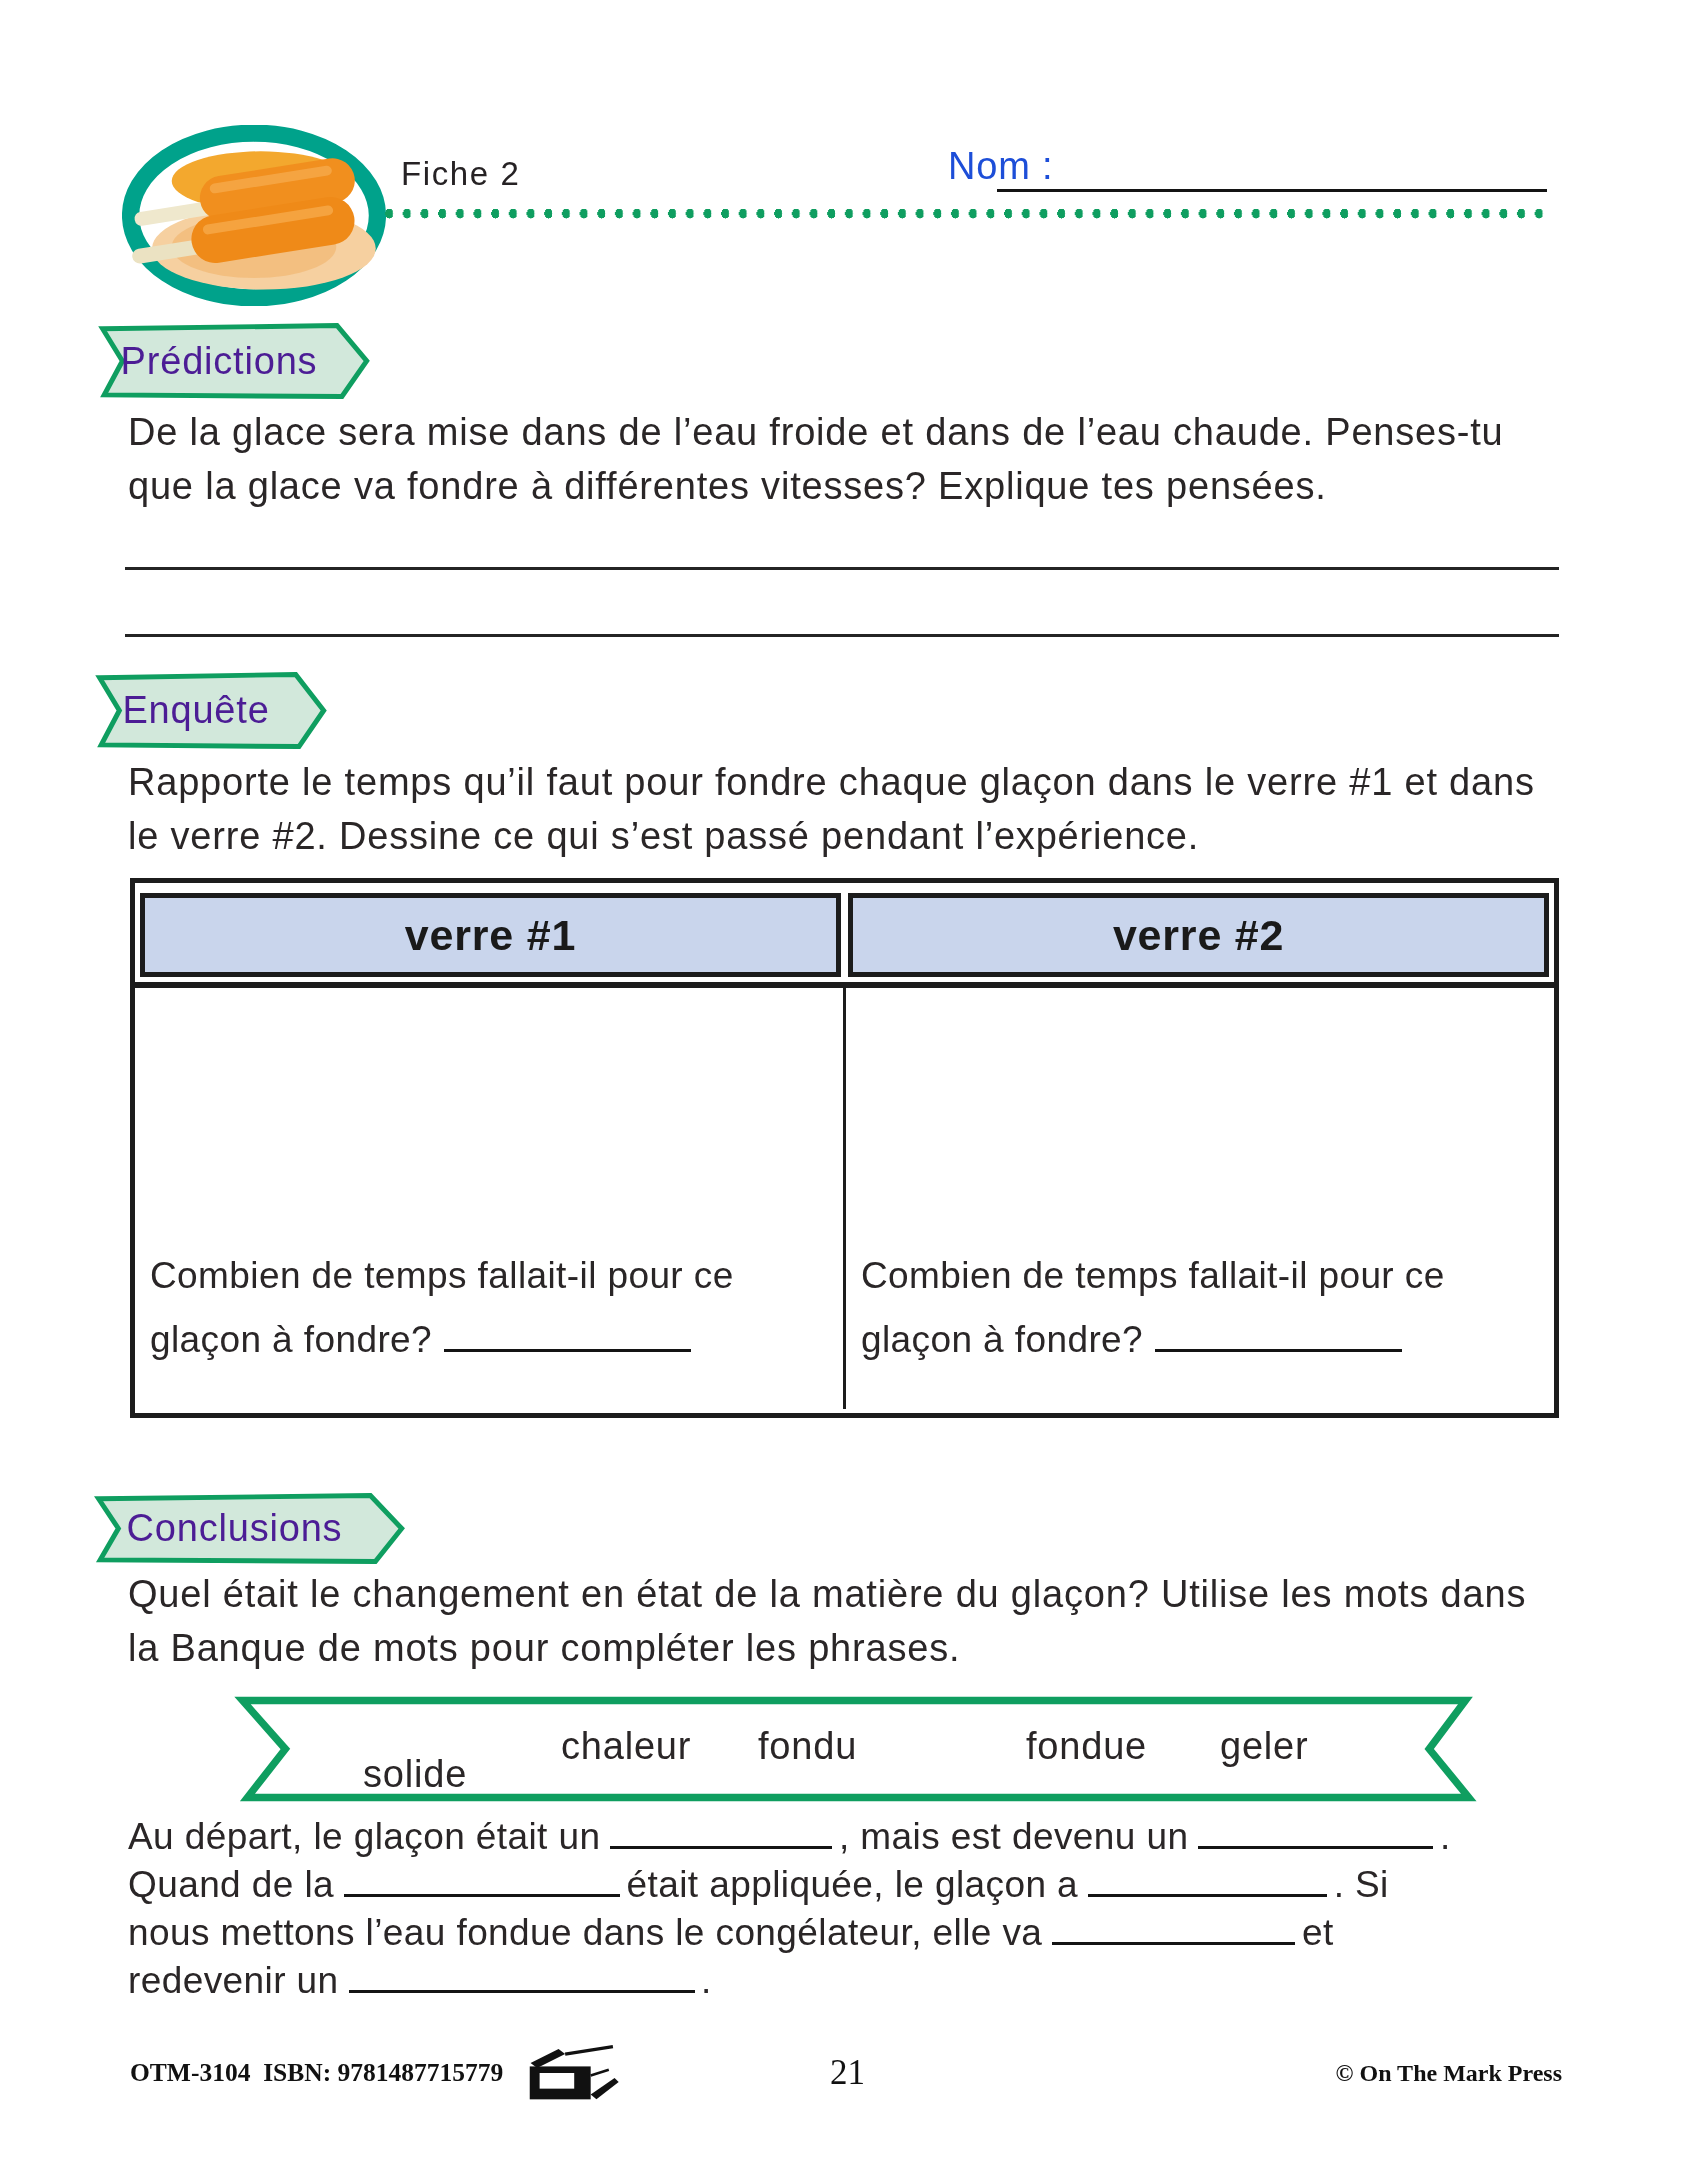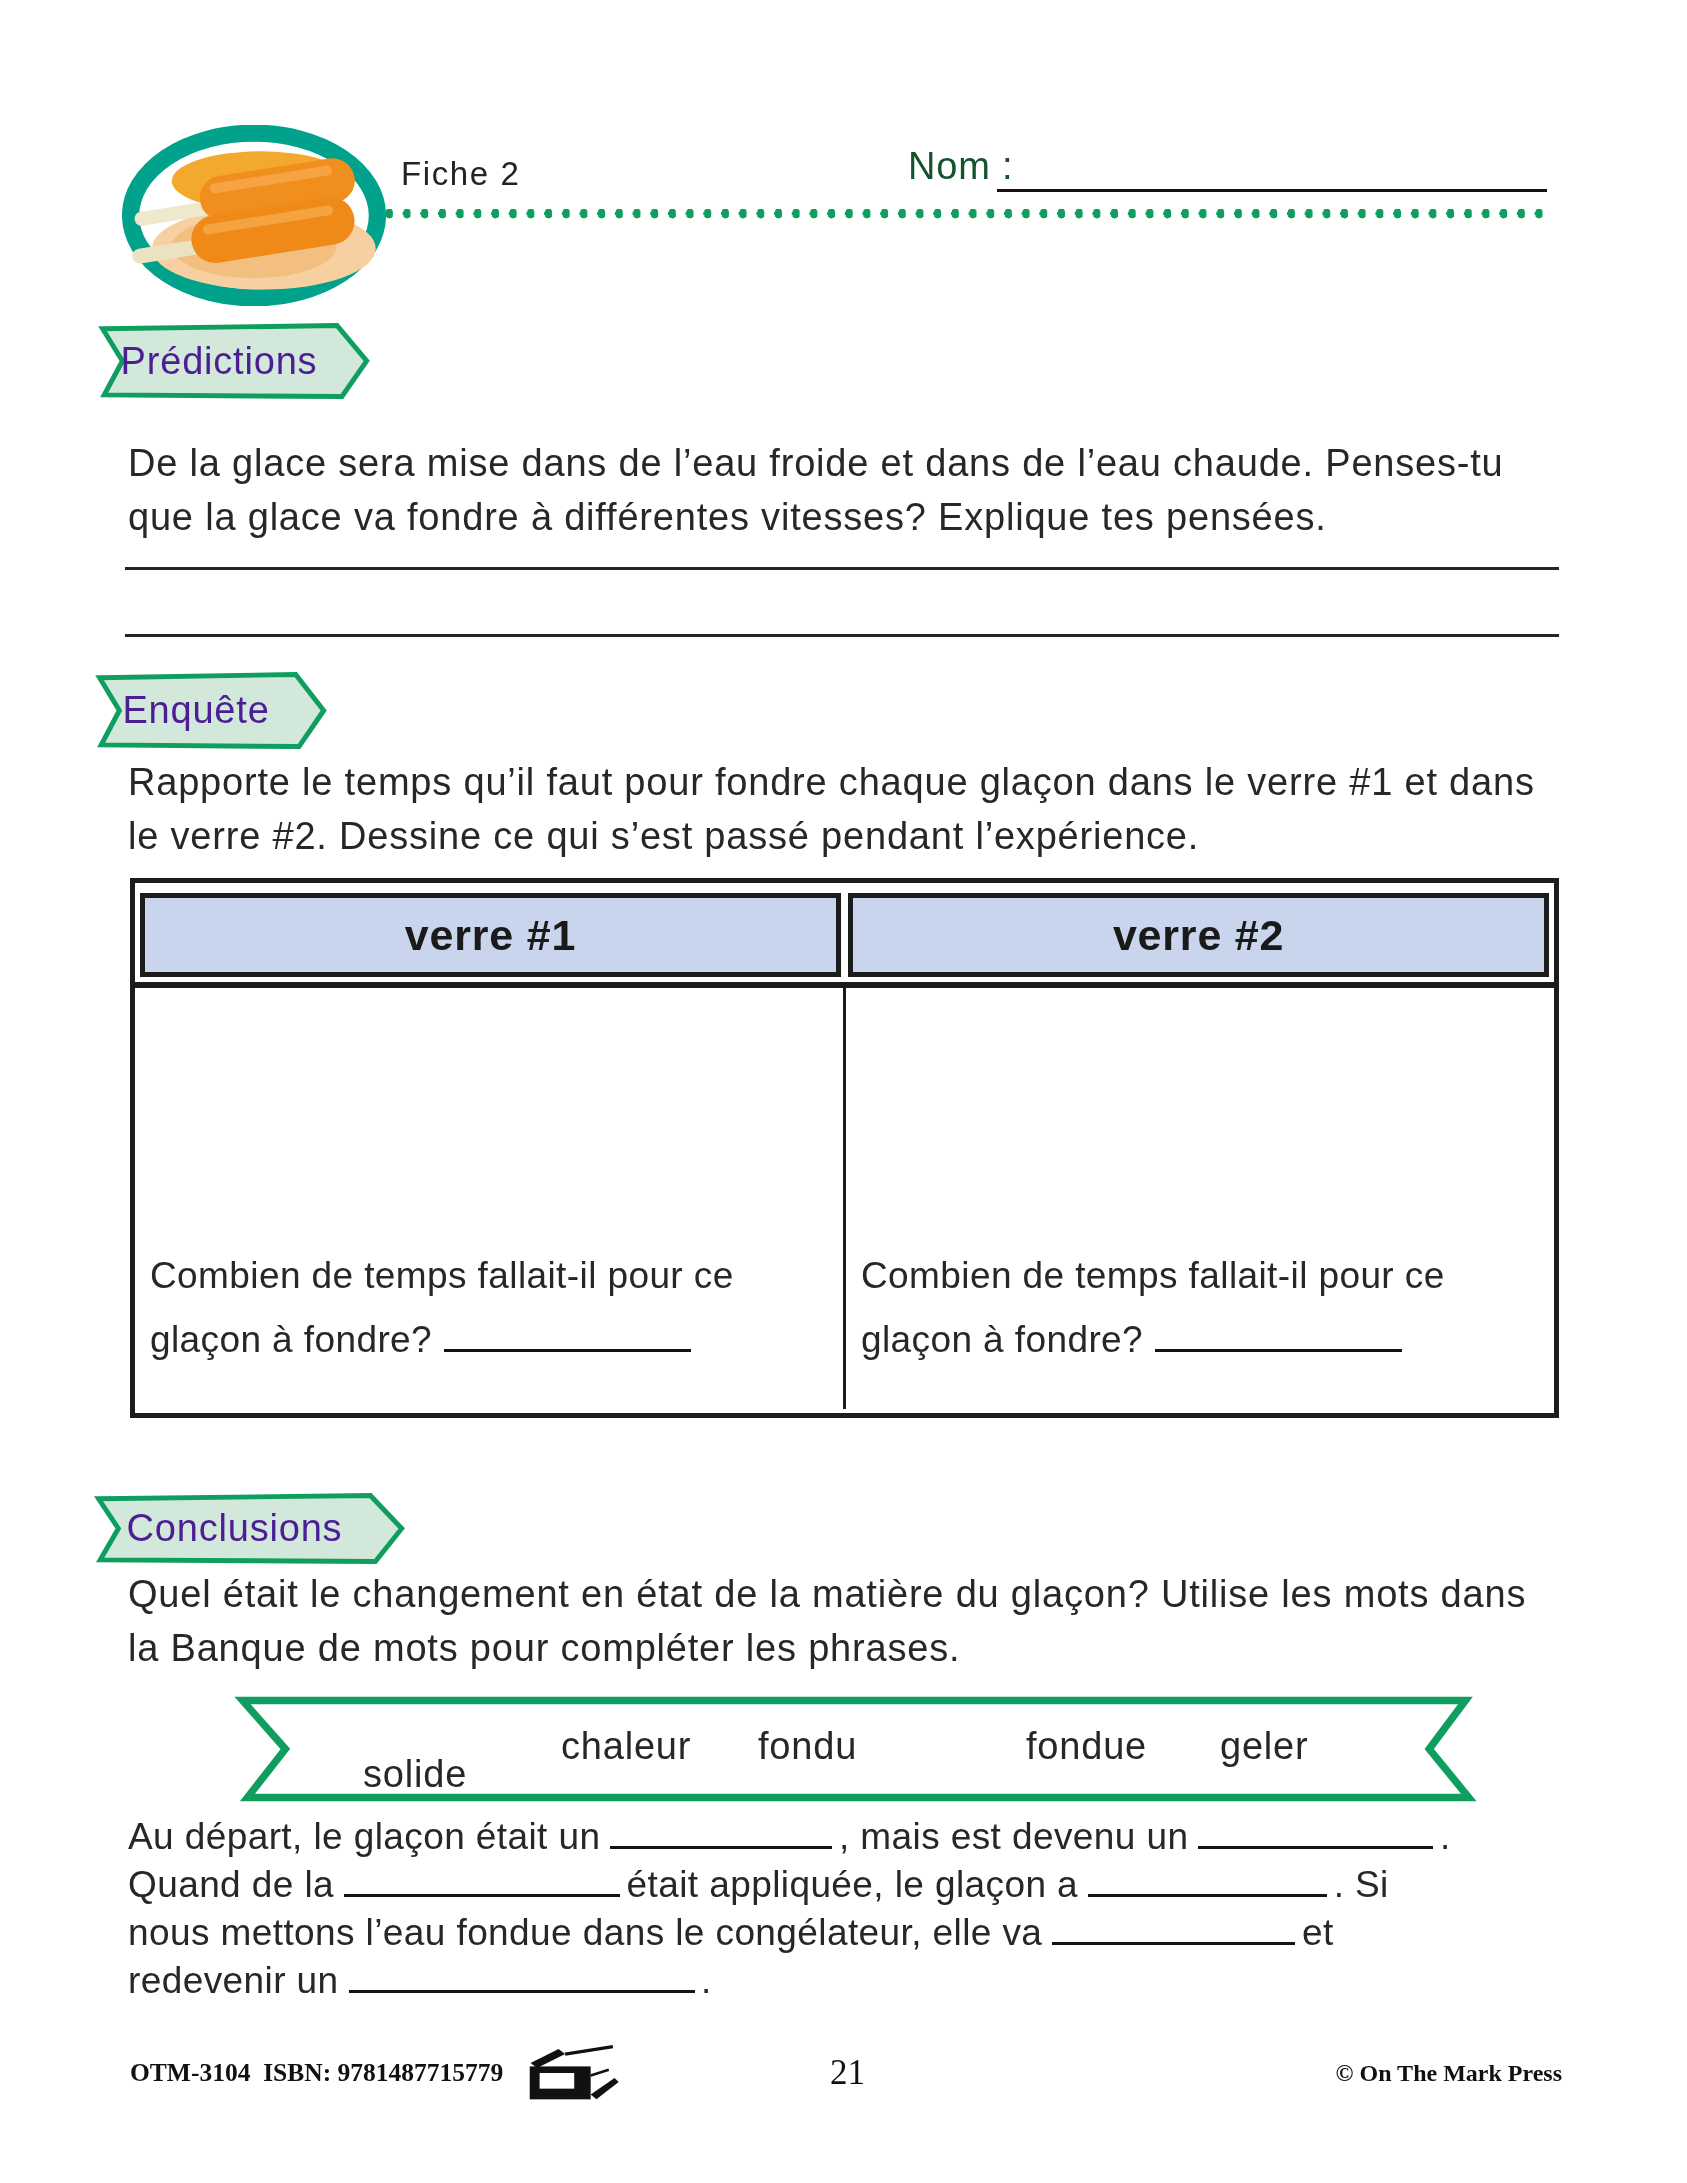--- a/index.html
+++ b/index.html
@@ -2,39 +2,39 @@
 <html style="font-size:13px"><head>
 <meta charset="utf-8">
 <style>
   html,body{margin:0;padding:0;background:#ffffff;}
   .page{position:relative;width:1687px;height:2183px;background:#ffffff;overflow:hidden;
         font-family:"Liberation Sans", sans-serif;color:#262224;}
 
   
   .logo{position:absolute;left:122px;top:125px;width:264px;height:181px;}
   .fiche-label{position:absolute;left:401px;top:155px;font-size:33px;letter-spacing:1.6px;color:#262224;}
-  .nom-label{position:absolute;left:908px;top:145px;font-size:38px;letter-spacing:0.8px;color:#14532d;}
+  .nom-label{position:absolute;left:948px;top:145px;font-size:38px;letter-spacing:0.8px;color:#1d4ed8;}
   .nom-line{position:absolute;left:997px;top:189px;width:550px;height:0;border-top:3.3px solid #141414;}
   .dotted-line{position:absolute;left:381px;top:207px;width:1170px;height:13px;
     background-image:radial-gradient(4.1px 5px at 8.2px 6.6px,#0f9e60 97%,transparent 100%);
     background-size:17.7px 13px;background-repeat:repeat-x;}
 
   
   .banner{position:absolute;}
   .banner svg{position:absolute;left:0;top:0;width:100%;height:100%;}
   .banner .banner-label{position:absolute;left:0;top:0;right:28px;bottom:0;
     display:flex;align-items:center;justify-content:center;
     font-weight:normal;font-size:38px;letter-spacing:0.8px;color:#4c1d95;}
   .banner-pred{left:96px;top:323px;width:274px;height:76px;}
   .banner-enq {left:93px;top:672px;width:234px;height:77px;}
   .banner-conc{left:92px;top:1493px;width:313px;height:71px;}
 
   .para{position:absolute;left:128px;width:1438px;font-size:38px;line-height:54px;
         letter-spacing:0.8px;color:#2a2627;}
-  .para-pred{top:405px;margin-top:31px;}
+  .para-pred{top:405px;}
   .para-enq{top:755px;}
   .para-conc{top:1567px;}
 
   .write-line{position:absolute;left:125px;width:1434px;height:0;border-top:3.3px solid #242424;}
   .write-line-1{top:567px;}
   .write-line-2{top:634px;}
 
   
   .exp-table{position:absolute;left:130px;top:878px;width:1429px;height:540px;
      border:5px solid #1c1c1c;box-sizing:border-box;background:#fff;}

